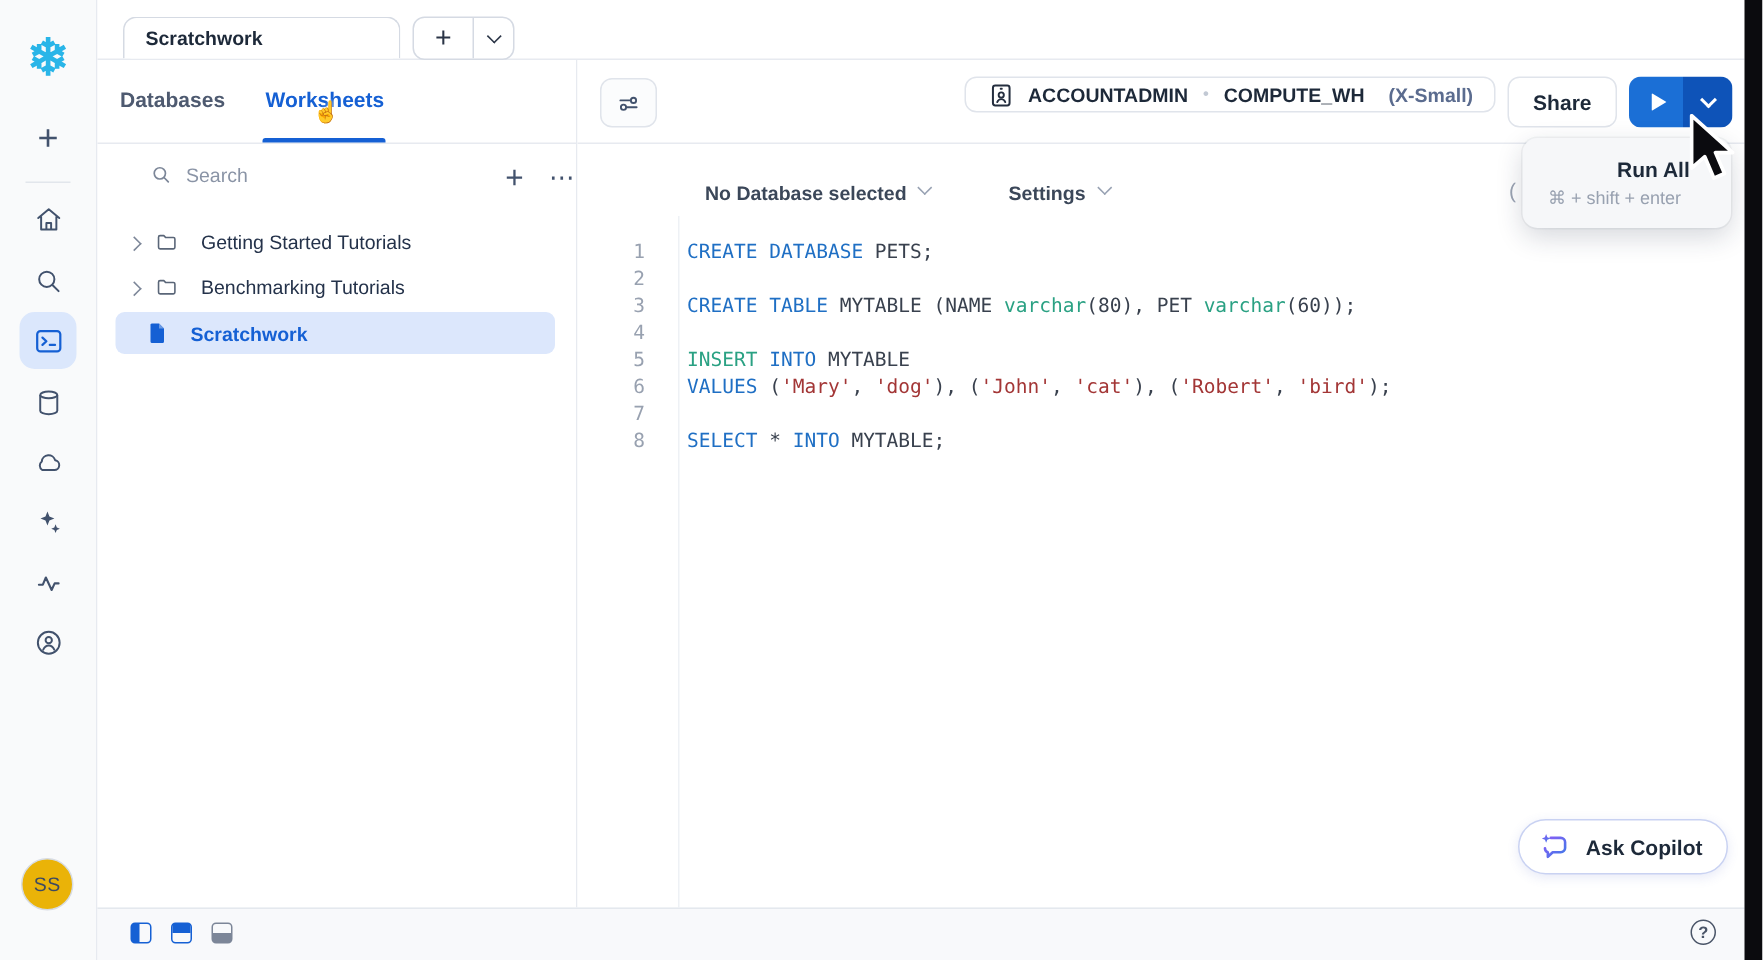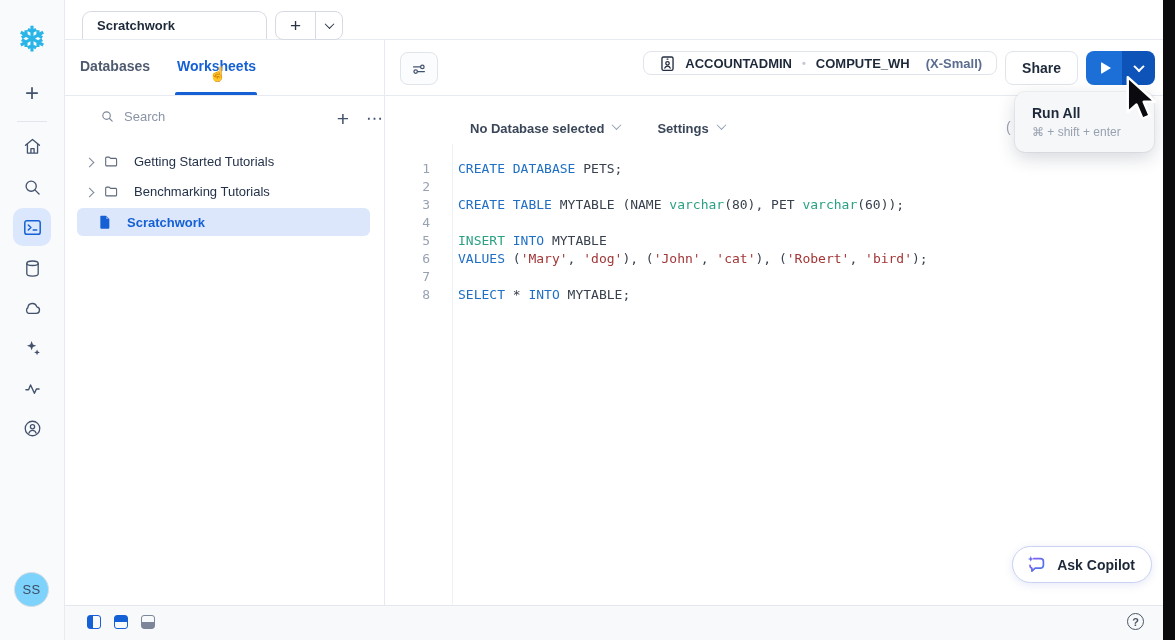--- a/index.html
+++ b/index.html
@@ -12,21 +12,21 @@
           background:#f9fafb; border-right:1px solid #e7eaf0; }
   .rail-item { position:absolute; left:13px; width:38px; height:38px;
                display:flex; align-items:center; justify-content:center; border-radius:10px; }
   .rail-item.sel { background:#dbe7fc; }
   .logo { position:absolute; left:9px; top:16px; width:46px; height:46px;
           font-size:34px; line-height:46px; text-align:center; color:#29b5e8; font-weight:bold;}
   .rail-plus { position:absolute; left:18px; top:80px; width:28px; height:28px;
                font-size:24px; font-weight:300; color:#42526d; text-align:center; line-height:26px; }
   .rail-div { position:absolute; left:17px; top:121px; width:30px; height:1px; background:#e2e6ec; }
   .avatar { position:absolute; left:14px; top:572px; width:35px; height:35px; border-radius:50%;
-            border:1px solid #d7dce4; background:#7dd3fc; color:#3d4a62; font-size:13px;
+            border:1px solid #d7dce4; background:#eab308; color:#3d4a62; font-size:13px;
             display:flex; align-items:center; justify-content:center; letter-spacing:.3px; }
 
   
   .tabbar { position:absolute; left:65px; top:0; width:1098px; height:40px; background:#fff; }
   .tabbar::after { content:''; position:absolute; left:0; right:0; bottom:0; height:1px; background:#e7eaf0; }
   .tab { position:absolute; left:17px; top:11px; height:28px; min-width:185px; background:#fff;
          border:1px solid #d5dae3; border-bottom:none; border-radius:9px 9px 0 0;
          padding:0 14px; line-height:27px; font-size:13px; font-weight:600; z-index:2; }
   .newtab-group { position:absolute; left:210px; top:11px; height:29px; display:flex;
                   border:1px solid #d5dae3; border-radius:8px; background:#fff; overflow:hidden; z-index:2;}
@@ -76,21 +76,21 @@
                padding:0 16px; font-size:14px; font-weight:600; color:#1d2939;
                display:flex; align-items:center; }
   .run-split { height:34px; display:flex; border-radius:8px; overflow:hidden; }
   .run-btn { width:36px; background:#1b6fd6; display:flex; align-items:center; justify-content:center; }
   .run-menu-btn { width:33px; background:#0e53b8; display:flex; align-items:center; justify-content:center; color:#fff; }
   .run-menu-btn .chev { width:8px; height:8px; border-width:2px; }
   .play { width:0; height:0; border-top:6px solid transparent; border-bottom:6px solid transparent;
           border-left:10px solid #fff; margin-left:3px; border-radius:1px; }
 
   .subbar { position:absolute; left:0; top:70px; right:0; height:36px; display:flex;
-            align-items:center; padding-left:85px; gap:37px; }
+            align-items:center; padding-left:85px; gap:52px; }
   .sel-ctrl { display:flex; align-items:center; gap:9px; font-size:13px; font-weight:600; color:#3b4759; }
   .sel-ctrl .chev { color:#97a1b2; margin-top:-3px; }
   .frag { position:absolute; left:621px; top:9px; color:#9aa3b2; font-size:14px; }
 
   
   .editor { position:absolute; left:0; top:104px; right:0; bottom:0;
             font-family:"DejaVu Sans Mono", monospace; font-size:13px; }
   .gutter { position:absolute; left:0; top:16px; width:45px; text-align:right; color:#98a1b0; }
   .gutter .ln { height:18px; line-height:18px; }
   .gutter-line { position:absolute; left:67px; top:0; bottom:0; width:1px; background:#eef1f5; }
@@ -115,21 +115,21 @@
   .lay2 { left:49px; } .lay2 .fill { left:0; top:0; right:0; height:6px; }
   .lay3 { left:76px; } .lay3 .fill { left:0; bottom:0; right:0; height:6px; }
   .help-circ { position:absolute; left:1062px; top:7px; width:17px; height:17px; border-radius:50%;
                border:1.4px solid #4a5568; color:#4a5568; font-size:11px; font-weight:600;
                display:flex; align-items:center; justify-content:center; }
 
   
   .run-dropdown { position:absolute; left:1015px; top:92px; width:139px; z-index:50;
                   background:#f6f7f9; border-radius:10px; padding:13px 10px 13px 17px;
                   box-shadow:0 6px 18px rgba(28,41,66,.18), 0 0 0 1px rgba(28,41,66,.05); }
-  .run-all { font-size:14px; font-weight:700; color:#1d2939; }
+  .run-all { font-size:14px; font-weight:700; color:#1d2939;margin-left:46px; }
   .run-short { font-size:12px; color:#98a1b0; margin-top:4px; white-space:nowrap; }
   .cursor-arrow { position:absolute; left:1124px; top:76px; z-index:60; }
   .hand-cursor { position:absolute; left:209px; top:66px; z-index:40; color:#b3bac6; font-size:14px;
                  text-shadow:0 0 2px #fff; }
   .black-strip { position:absolute; right:0; top:0; width:12px; height:640px; background:#0b0b0e; z-index:70; }
 </style>
 </head>
 <body>
 
 <div class="rail">

